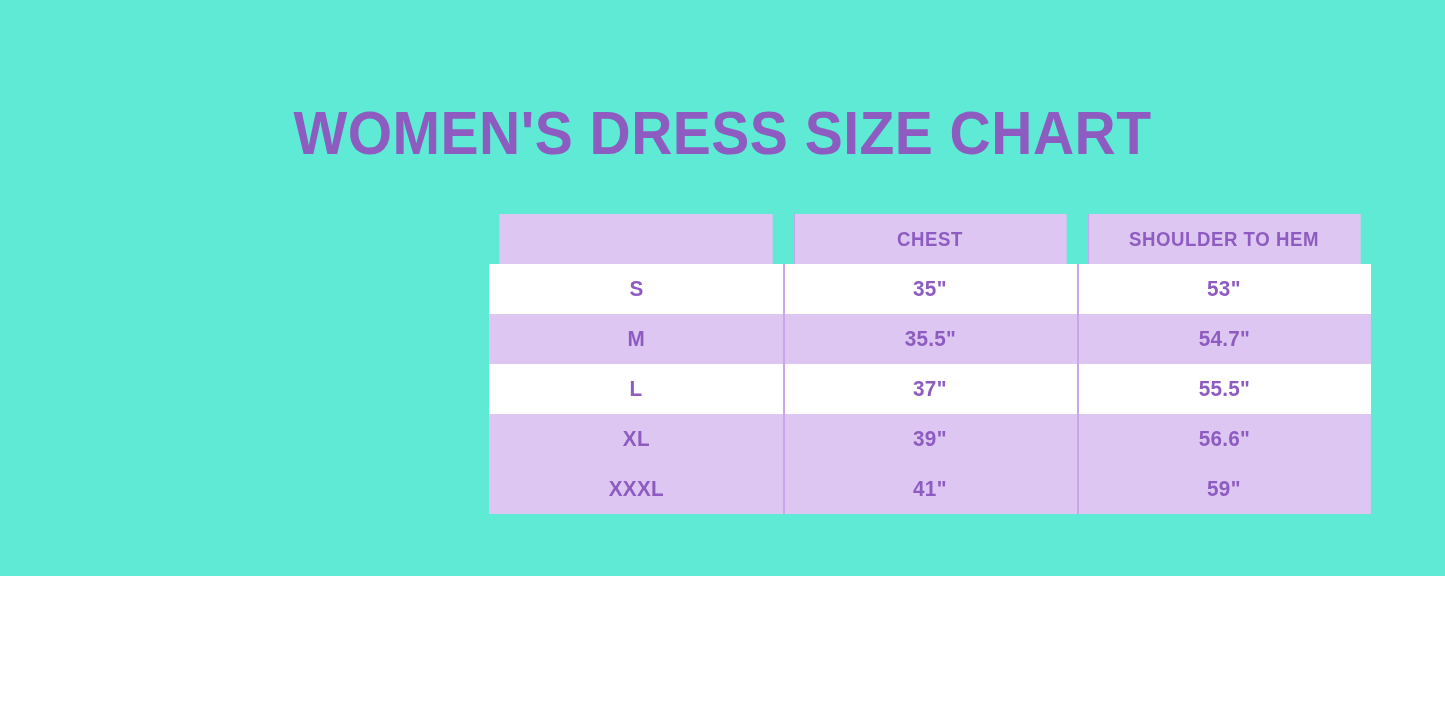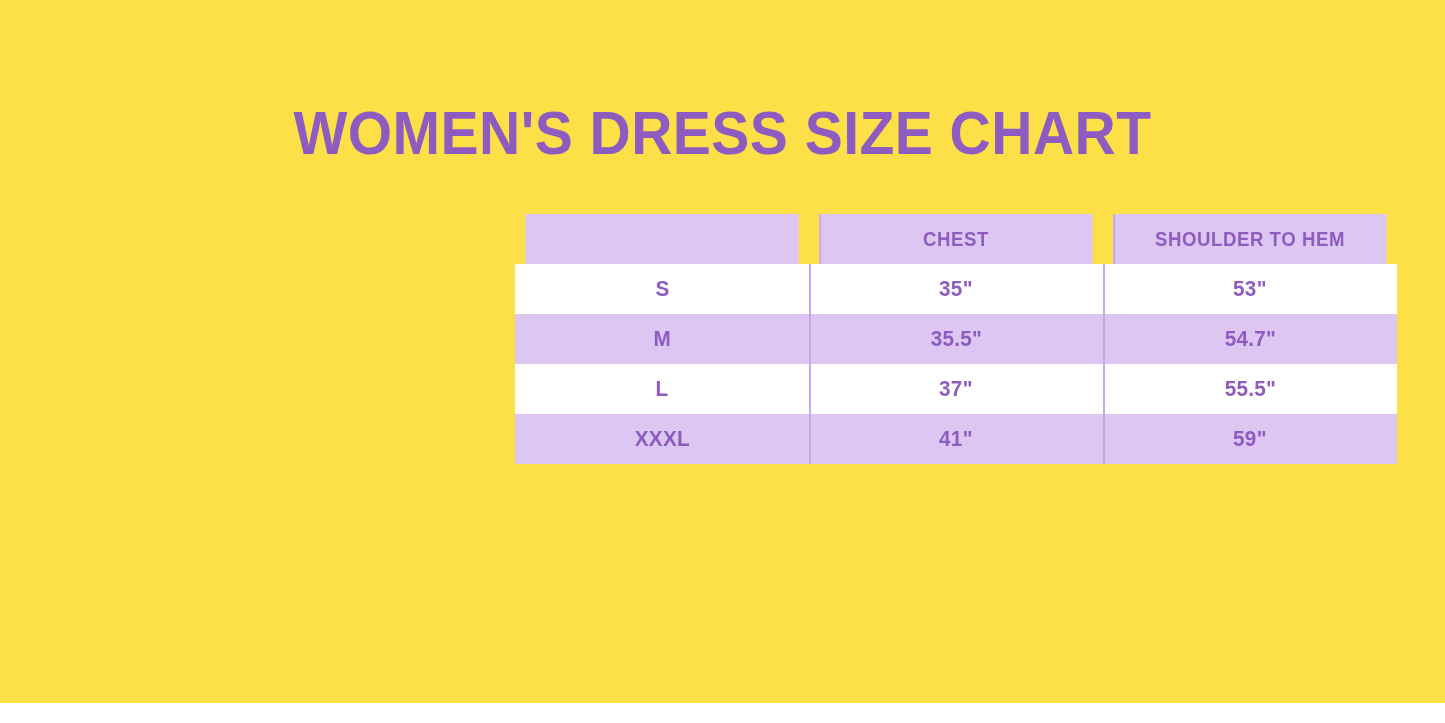--- a/index.html
+++ b/index.html
@@ -12,22 +12,22 @@
     width: 1445px;
     height: 723px;
     overflow: hidden;
     font-family: "Liberation Sans", sans-serif;
     -webkit-font-smoothing: antialiased;
   }
 
   .page {
     position: relative;
     width: 1445px;
-    height: 703px;
-    background: #fde047;
+    height: 576px;
+    background: #5eead4;
   }
 
   
   .chart-title {
     position: absolute;
     left: 0;
     top: 57px;
     width: 1445px;
     text-align: center;
     font-family: "Liberation Sans", sans-serif;
@@ -37,21 +37,21 @@
     letter-spacing: 0.5px;
     color: #8e5cc0;
     white-space: nowrap;
     transform: scaleX(0.92);
     transform-origin: 50% 50%;
   }
 
   
   .size-table-wrap {
     position: absolute;
-    left: 515px;
+    left: 489px;
     top: 214px;
     width: 882px;
   }
   table.size-table {
     width: 882px;
     border-collapse: collapse;
     table-layout: fixed;
   }
   table.size-table col.col-size  { width: 294px; }
   table.size-table col.col-chest { width: 294px; }
@@ -135,20 +135,25 @@
           <td class="divider-left"><span class="cell-text">35.5"</span></td>
           <td class="divider-left"><span class="cell-text">54.7"</span></td>
         </tr>
 
         <tr class="row-plain">
           <td><span class="cell-text">L</span></td>
           <td class="divider-left"><span class="cell-text">37"</span></td>
           <td class="divider-left"><span class="cell-text">55.5"</span></td>
         </tr>
 
+        <tr class="row-band">
+          <td><span class="cell-text">XL</span></td>
+          <td class="divider-left"><span class="cell-text">39"</span></td>
+          <td class="divider-left"><span class="cell-text">56.6"</span></td>
+        </tr>
 
 
         <tr class="row-band">
           <td><span class="cell-text">XXXL</span></td>
           <td class="divider-left"><span class="cell-text">41"</span></td>
           <td class="divider-left"><span class="cell-text">59"</span></td>
         </tr>
 
       </tbody>
     </table>

